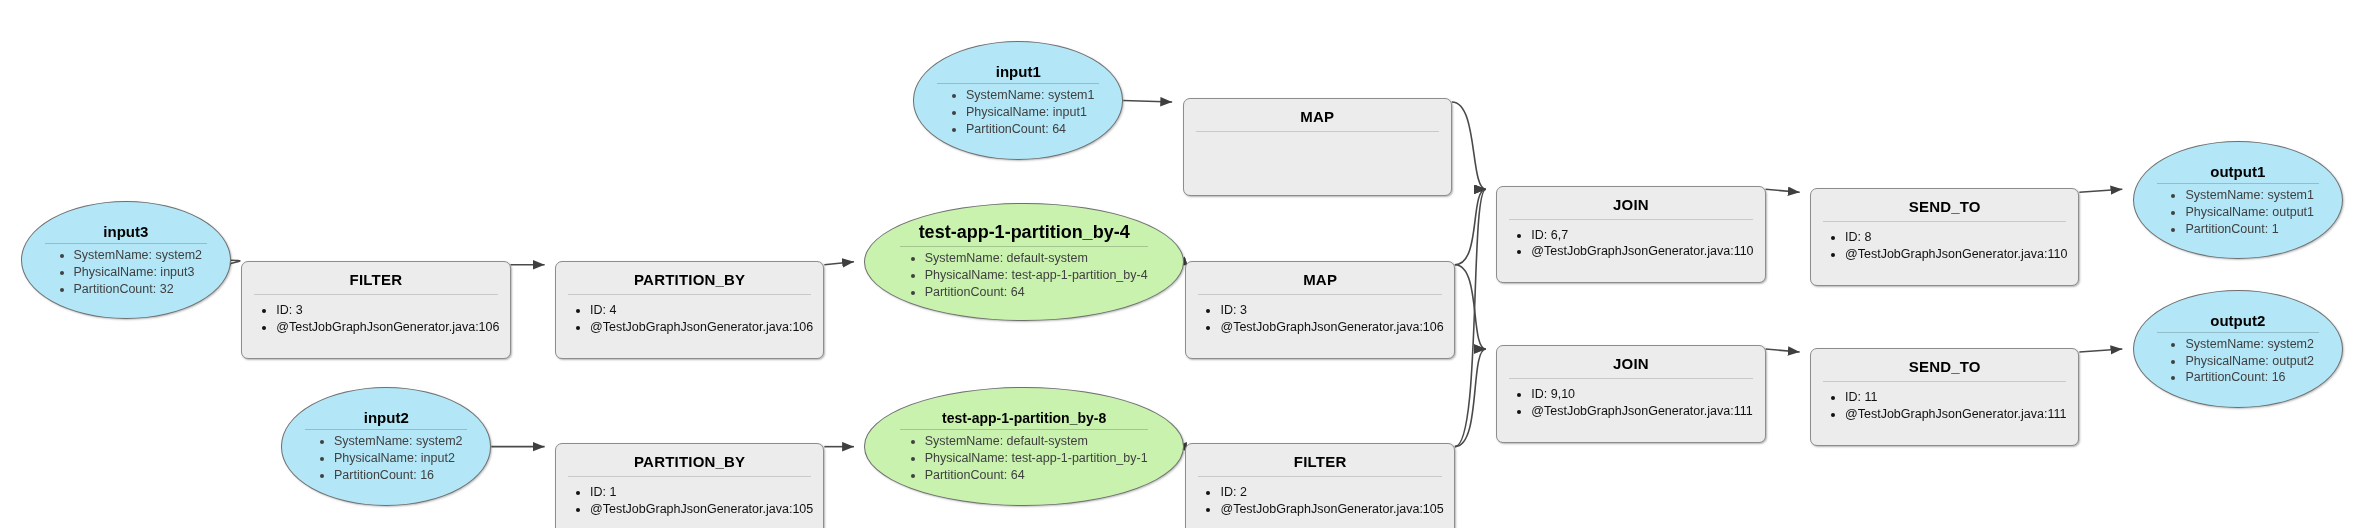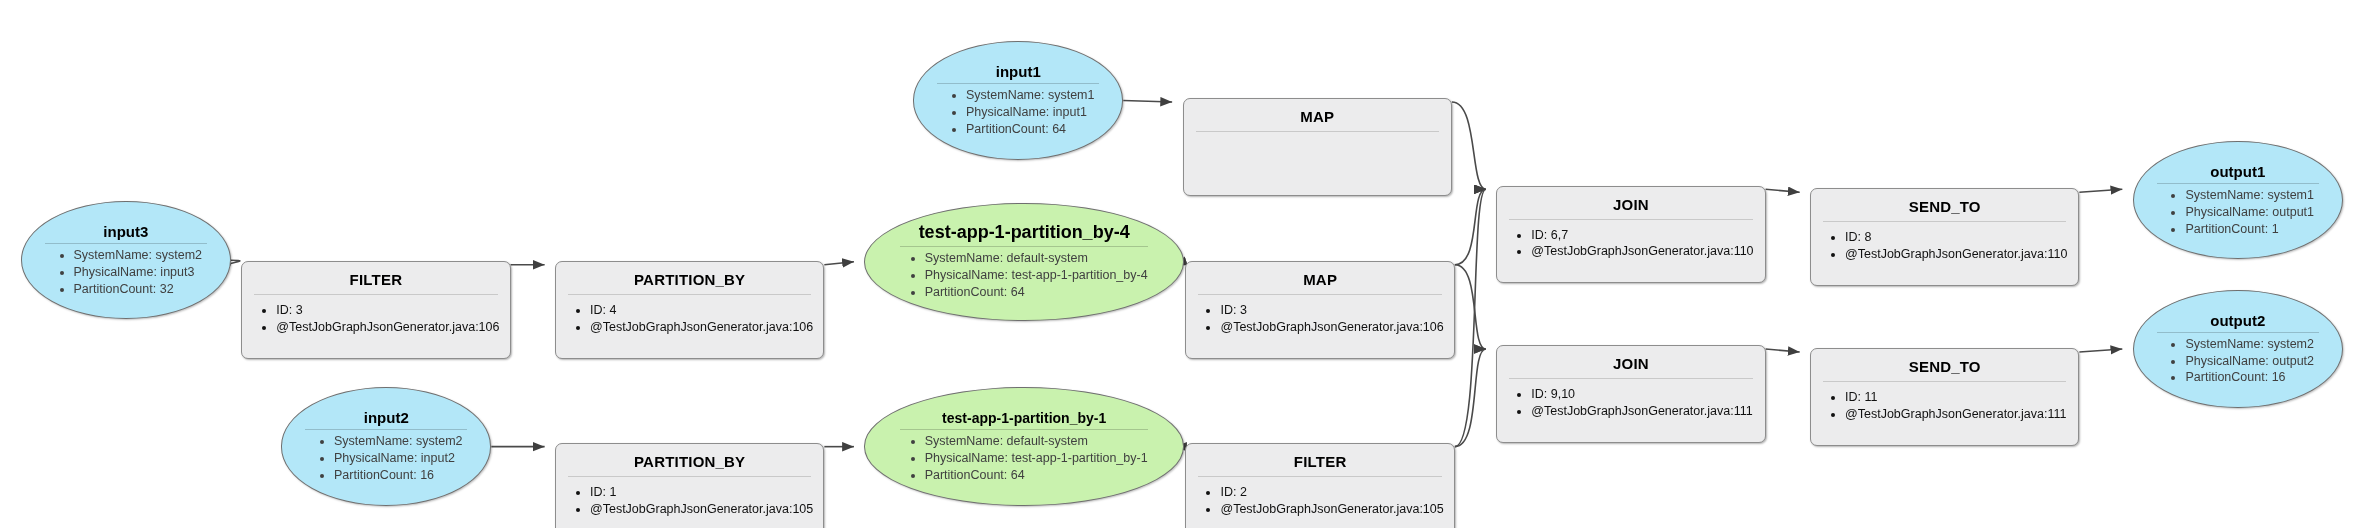--- a/index.html
+++ b/index.html
@@ -196,21 +196,21 @@
     </div>
     <div class="node node-box" style="left: 555px; top: 397.849px; width: 269.36px; height: 97.6134px;">
       <div class="node-title">PARTITION_BY</div>
       <div class="node-sep"></div>
       <ul>
         <li>ID: 1</li>
         <li>@TestJobGraphJsonGenerator.java:105</li>
       </ul>
     </div>
     <div class="node node-ellipse green" style="left: 864.32px; top: 387.496px; width: 319.68px; height: 118.319px;">
-      <div class="node-title" style="font-size: 14px;">test-app-1-partition_by-1</div>
+      <div class="node-title" style="font-size: 14px;">test-app-1-partition_by-8</div>
       <div class="node-sep"></div>
       <ul>
         <li>SystemName: default-system</li>
         <li>PhysicalName: test-app-1-partition_by-1</li>
         <li>PartitionCount: 64</li>
       </ul>
     </div>
     <div class="node node-box" style="left: 1185.48px; top: 397.849px; width: 269.36px; height: 97.6134px;">
       <div class="node-title">FILTER</div>
       <div class="node-sep"></div>

